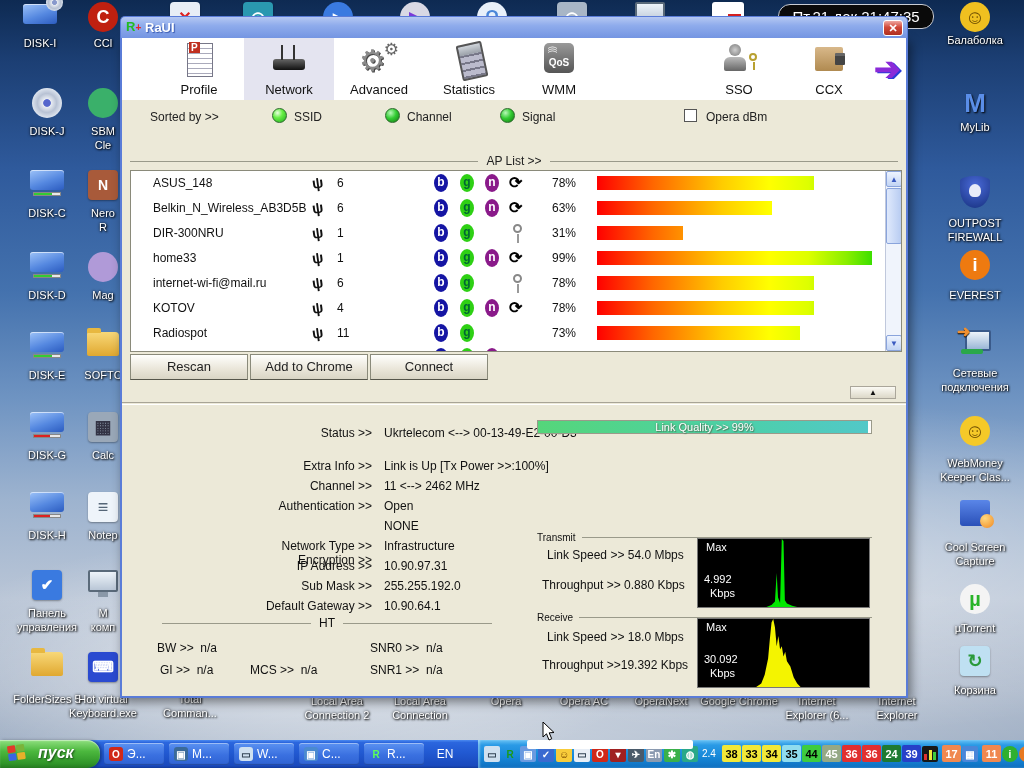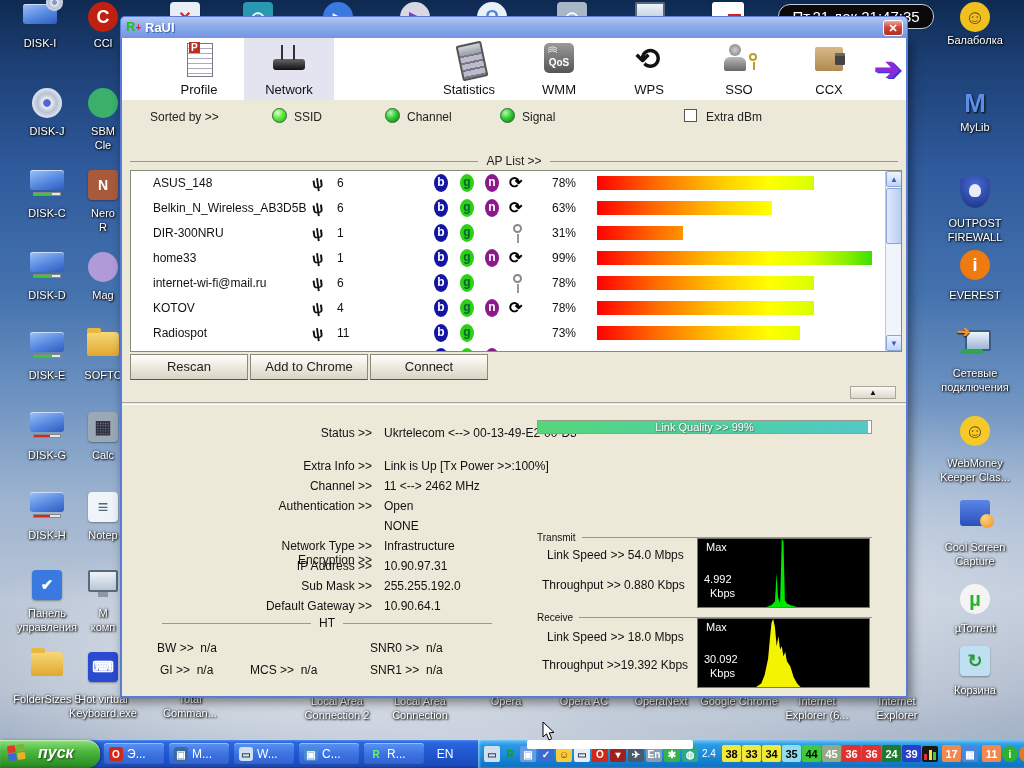--- a/index.html
+++ b/index.html
@@ -357,33 +357,33 @@
 
     <div id="tabbar">
       <div class="tab" style="left:32px">
           <div class="ti ti-profile"></div>
           <div class="tlabel">Profile</div>
         </div>
       <div class="tab sel" style="left:122px">
           <div class="ti ti-network"></div>
           <div class="tlabel">Network</div>
         </div>
+      <div class="tab" style="left:212px">
+          <div class="ti ti-advanced"></div>
+          <div class="tlabel">Advanced</div>
+        </div>
       <div class="tab" style="left:302px">
           <div class="ti ti-stats"></div>
           <div class="tlabel">Statistics</div>
         </div>
       <div class="tab" style="left:392px">
           <div class="ti ti-wmm">
             <span class="qos">QoS</span>
           </div>
           <div class="tlabel">WMM</div>
-        </div>
-      <div class="tab" style="left:482px">
-          <div class="ti ti-wps"></div>
-          <div class="tlabel">WPS</div>
         </div>
       <div class="tab" style="left:572px">
           <div class="ti ti-sso">
             <span class="key"></span>
           </div>
           <div class="tlabel">SSO</div>
         </div>
       <div class="tab" style="left:662px">
           <div class="ti ti-ccx"></div>
           <div class="tlabel">CCX</div>
@@ -393,21 +393,21 @@
 
     <div id="sortbar">
       <span class="lbl" style="left:28px">Sorted by &gt;&gt;</span>
       <span class="led bright" style="left:150px"></span>
       <span class="lbl" style="left:172px">SSID</span>
       <span class="led" style="left:263px"></span>
       <span class="lbl" style="left:285px">Channel</span>
       <span class="led" style="left:378px"></span>
       <span class="lbl" style="left:400px">Signal</span>
       <span id="dbm-box"></span>
-      <span class="lbl" style="left:584px">Extra dBm</span>
+      <span class="lbl" style="left:584px">Opera dBm</span>
     </div>
 
     <div id="ap-header">
         <span>AP List &gt;&gt;</span>
       </div>
 
     <div id="ap-list">
       <div id="ap-rows">
           <div class="ap-row">
             <span class="ap-ssid">ASUS_148</span>

